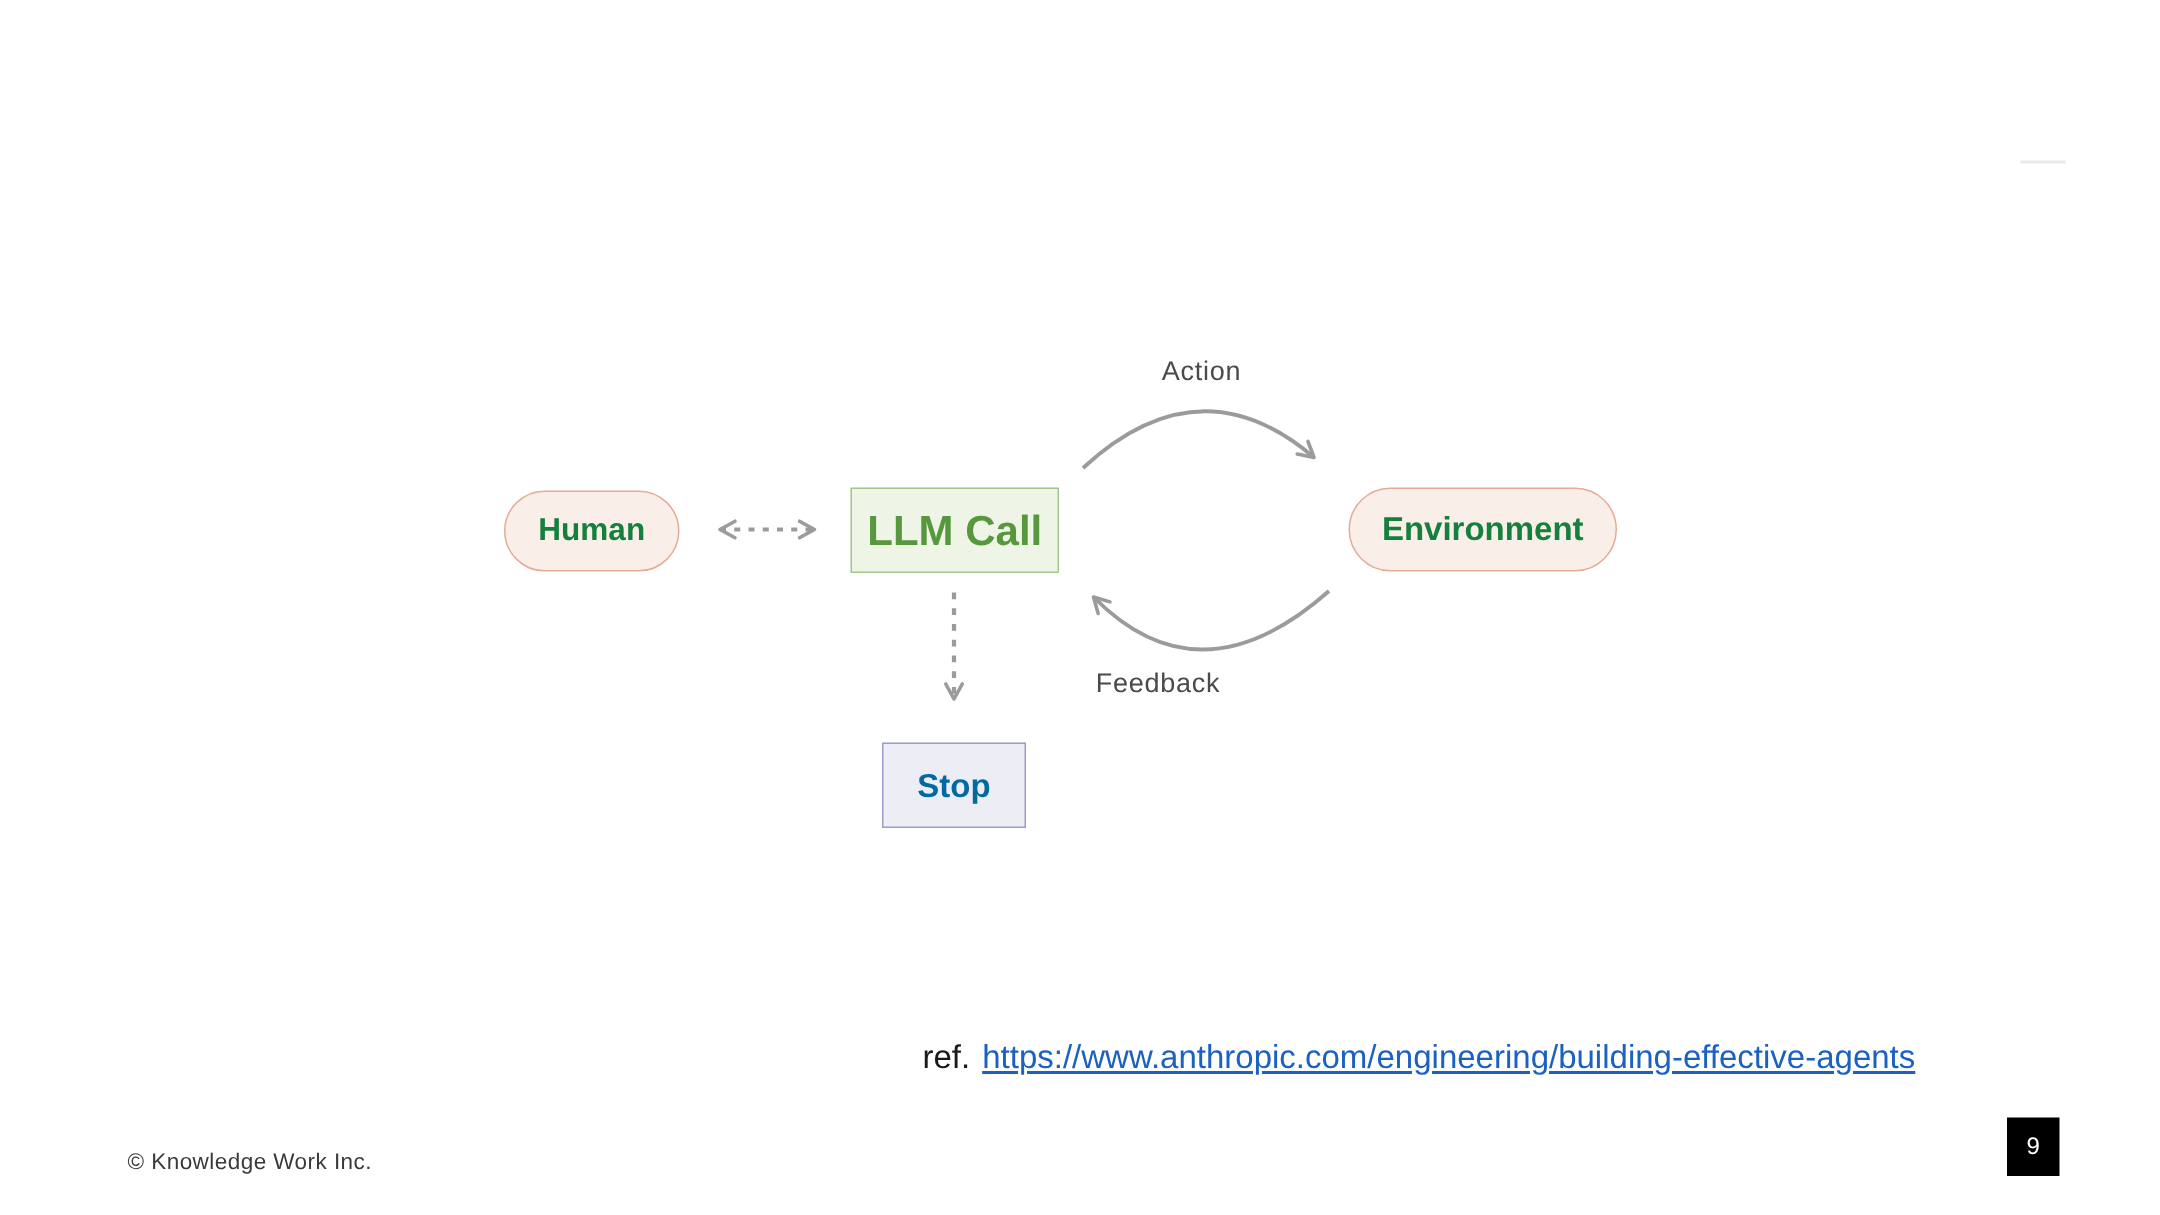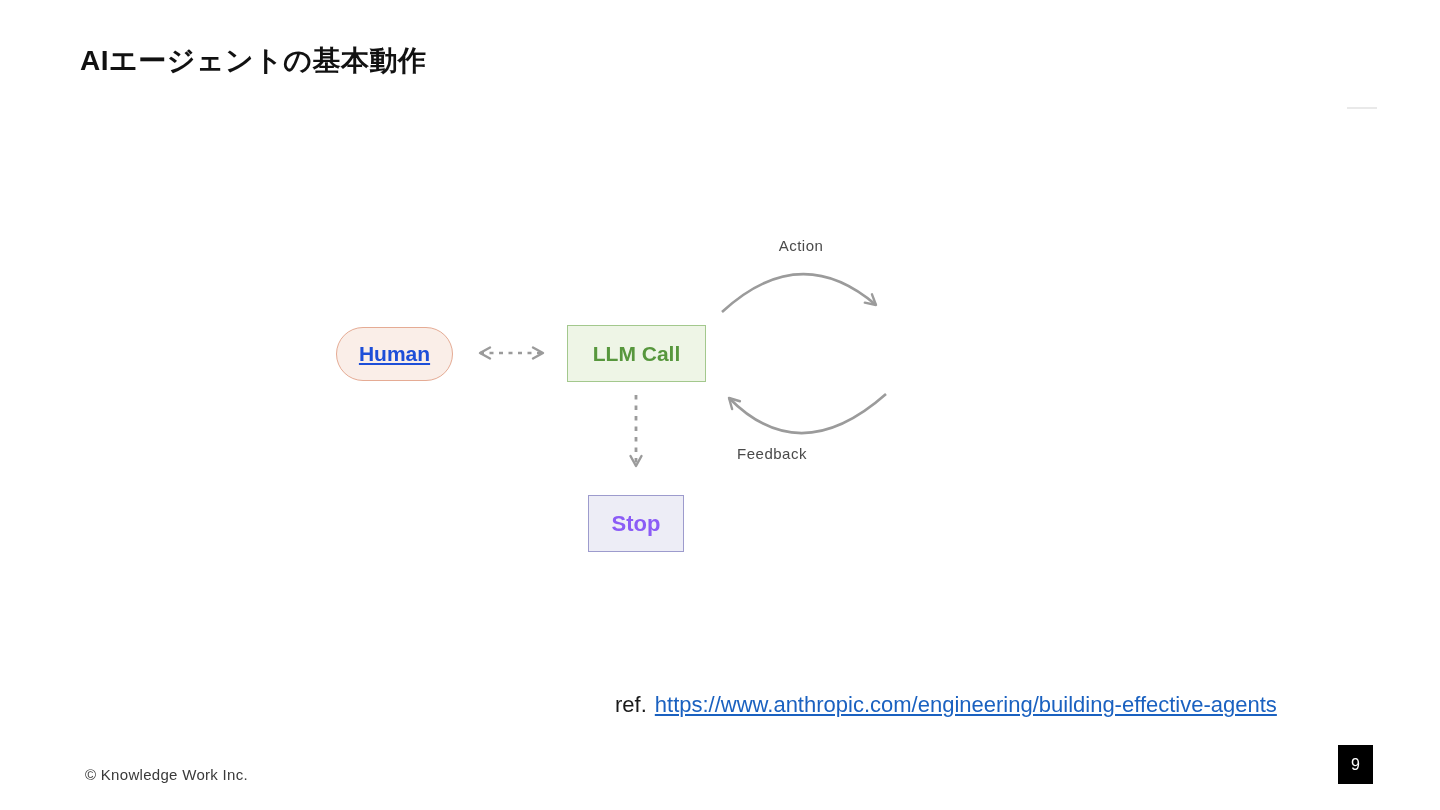--- a/index.html
+++ b/index.html
@@ -43,45 +43,44 @@
   .node {
     position: absolute;
     display: flex;
     align-items: center;
     justify-content: center;
     font-weight: bold;
   }
   .pill {
     background: #faeee8;
     border: 1.5px solid #e5ab94;
-    color: #1d4ed8;
+    color: #15803d;
     border-radius: 28px;
     font-size: 21px;
-    text-decoration: underline;
   }
   .node-human   { left: 336px; top: 327px; width: 117px; height: 54px; }
   .node-environment { left: 899px; top: 325px; width: 179px; height: 56px; font-size: 22px; }
   .node-llm {
     left: 567px; top: 325px; width: 139px; height: 57px;
     background: #eef5e6;
     border: 1.5px solid #a3c88d;
     color: #57973d;
-    font-size: 21px;
+    font-size: 28px;
   }
   .node-stop {
     left: 588px; top: 495px; width: 96px; height: 57px;
     background: #ededf6;
     border: 1.5px solid #9d9bcd;
-    color: #8b5cf6;
+    color: #0369a1;
     font-size: 22px;
   }
   .edge-label {
     position: absolute;
     color: #4a4a4a;
-    font-size: 15px;
+    font-size: 18px;
     font-weight: 500;
     text-align: center;
     letter-spacing: 0.5px;
   }
   .label-action   { left: 740px; top: 237px; width: 122px; }
   .label-feedback { left: 702px; top: 445px; width: 140px; }
   .arrows-svg {
     position: absolute;
     left: 0; top: 0;
     width: 1440px;
@@ -124,21 +123,20 @@
     display: flex;
     align-items: center;
     justify-content: center;
   }
 </style>
 </head>
 <body>
 
 <div class="slide">
 
-  <div class="slide-title">AIエージェントの基本動作</div>
   <div class="top-right-dash"></div>
 
   <svg class="arrows-svg" viewBox="0 0 1440 810">
     <defs>
       <marker id="chev" markerUnits="userSpaceOnUse" markerWidth="18" markerHeight="18" refX="13" refY="8" orient="auto-start-reverse">
         <path d="M 3 2.5 L 13 8 L 3 13.5" fill="none" stroke="#9b9b9b" stroke-width="2.4" stroke-linecap="round" stroke-linejoin="round"></path>
       </marker>
     </defs>
 
     <path d="M 722 312 Q 800 240 876 305" fill="none" stroke="#9b9b9b" stroke-width="2.6" marker-end="url(#chev)"></path>
@@ -151,20 +149,23 @@
   </svg>
 
   <div class="node pill node-human">
     <span>Human</span>
   </div>
 
   <div class="node node-llm">
     <span>LLM Call</span>
   </div>
 
+  <div class="node pill node-environment">
+    <span>Environment</span>
+  </div>
 
   <div class="node node-stop">
     <span>Stop</span>
   </div>
 
   <div class="edge-label label-action">Action</div>
   <div class="edge-label label-feedback">Feedback</div>
 
   <div class="reference"><span>ref.</span><a href="#">https://www.anthropic.com/engineering/building-effective-agents</a>
   </div>

